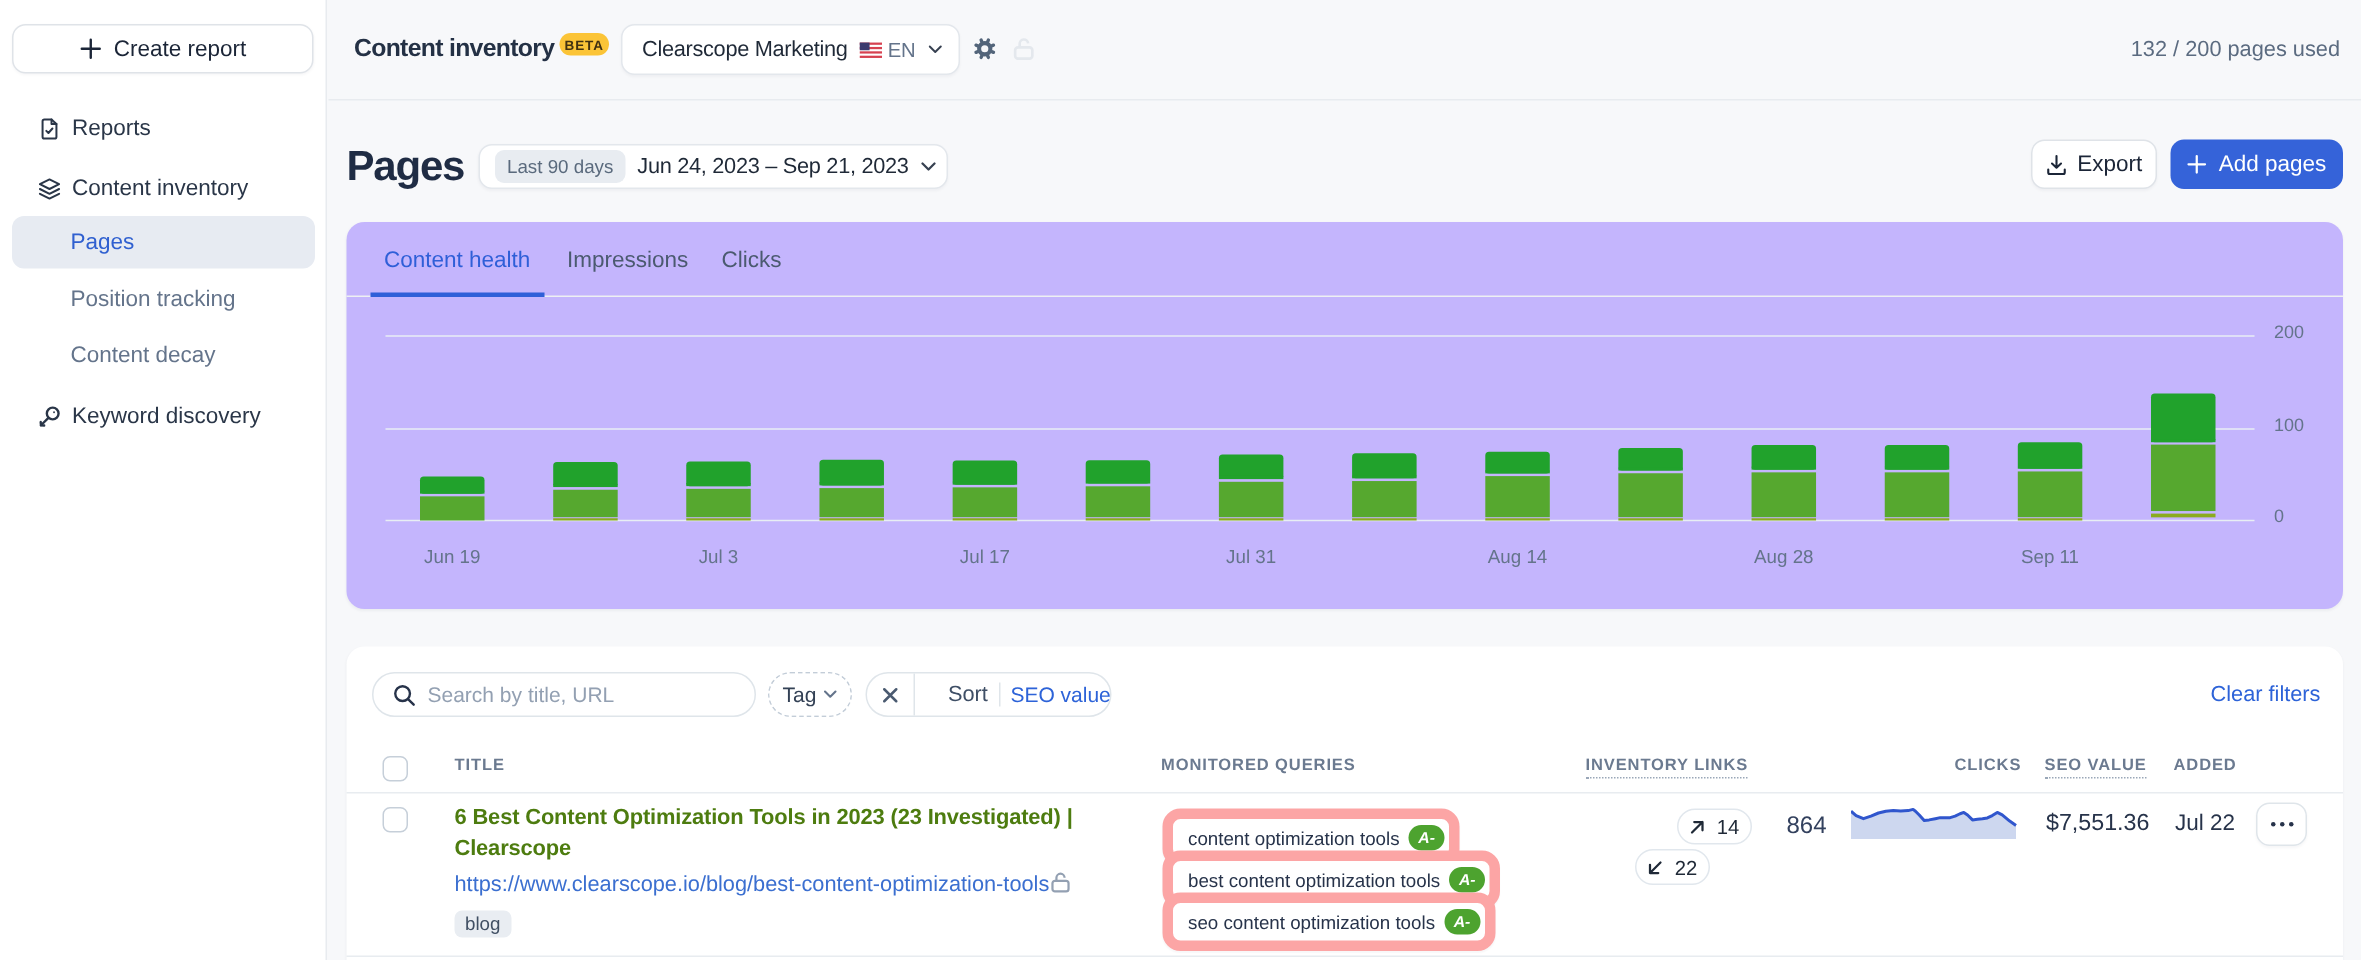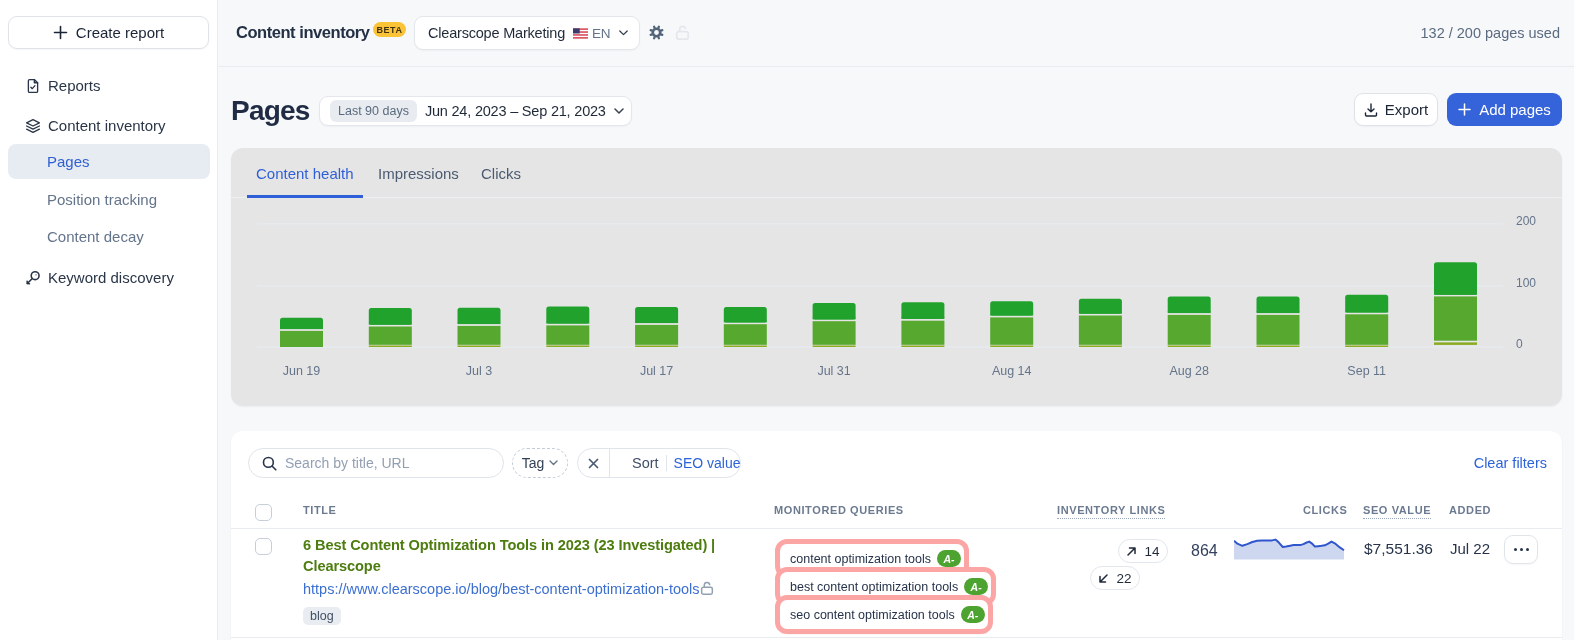--- a/index.html
+++ b/index.html
@@ -22,21 +22,21 @@
 #wsdd { position:absolute; left:414px; top:16px; width:226px; height:34px; background:#fff; border:1px solid #e3e7ec; border-radius:9px; display:flex; align-items:center; padding-left:13px; font-size:14.5px; color:#1f2937; box-shadow:0 1px 2px rgba(20,30,50,.04); white-space:nowrap; letter-spacing:-0.2px; }
 #pagesused { position:absolute; right:14px; top:25px; font-size:14.5px; color:#5b6b80; }
 
 #h1pages { position:absolute; left:231px; top:95px; font-size:28px; font-weight:700; color:#1f2c44; letter-spacing:-0.8px; }
 #datechip { position:absolute; left:319px; top:96px; width:313px; height:30px; background:#fff; border:1px solid #e3e7ec; border-radius:9px; display:flex; align-items:center; padding-left:10px; box-shadow:0 1px 2px rgba(20,30,50,.04); }
 #datechip .lbl { background:#e8ecf1; color:#5a6a7d; font-size:12.5px; border-radius:6px; padding:4px 8px; margin-right:8px; white-space:nowrap; }
 #datechip .dt { font-size:14.5px; color:#1f2937; white-space:nowrap; letter-spacing:-0.2px; }
 #exportbtn { position:absolute; left:1354px; top:93px; width:84px; height:33px; background:#fff; border:1px solid #dfe3e8; border-radius:9px; display:flex; align-items:center; justify-content:center; gap:7px; font-size:15px; color:#1b2537; box-shadow:0 1px 2px rgba(20,30,50,.04); }
 #addbtn { position:absolute; left:1447px; top:93px; width:115px; height:33px; background:#3563d9; border-radius:9px; display:flex; align-items:center; justify-content:center; gap:8px; font-size:15px; color:#fff; }
 
-#card1 { position:absolute; left:231px; top:148px; width:1331px; height:258px; background:#e5e5e5; border-radius:12px; box-shadow:0 1px 2px rgba(20,30,50,.05); }
+#card1 { position:absolute; left:231px; top:148px; width:1331px; height:258px; background:#c4b5fd; border-radius:12px; box-shadow:0 1px 2px rgba(20,30,50,.05); }
 #tabs { position:absolute; left:0; top:0; width:100%; height:50px; border-bottom:1px solid #edf0f3; }
 .tab { position:absolute; top:0; height:50px; display:flex; align-items:center; font-size:15px; color:#4b5a70; }
 .tab.on { color:#2f5fd8; font-weight:500; border-bottom:3px solid #2f5fd8; padding-top:3px;}
 
 #card2 { position:absolute; left:231px; top:431px; width:1331px; height:230px; background:#fff; border-radius:12px 12px 0 0; box-shadow:0 1px 2px rgba(20,30,50,.05); }
 #search { position:absolute; left:17px; top:17px; width:256px; height:30px; border:1px solid #dfe5ea; border-radius:15px; display:flex; align-items:center; padding-left:13px; gap:8px; }
 #search span { color:#93a0b2; font-size:14px; }
 #tagbtn { position:absolute; left:281px; top:17px; width:56px; height:30px; border:1px dashed #c3cdd8; border-radius:15px; display:flex; align-items:center; justify-content:center; gap:5px; font-size:14px; color:#334155; }
 #sortgrp { position:absolute; left:346px; top:17px; width:164px; height:30px; border:1px solid #dfe5ea; border-radius:15px; display:flex; align-items:center; white-space:nowrap; }
 #sortgrp .xsec { width:32px; flex:none; height:100%; border-right:1px solid #dfe5ea; display:flex; align-items:center; justify-content:center; }
@@ -46,21 +46,21 @@
 #clearf { position:absolute; right:15px; top:24px; font-size:14.5px; color:#2d63d8; }
 
 .th { position:absolute; top:0; font-size:11px; font-weight:600; color:#6b7a90; letter-spacing:0.6px; }
 .dotted { border-bottom:1px dotted #9aa7b8; padding-bottom:2px;text-align:right; }
 .cb { position:absolute; width:17px; height:17px; border:1px solid #c6cfd9; border-radius:5px; background:#fff; }
 #thead { position:absolute; left:0; top:63px; width:1331px; height:35px; border-bottom:1px solid #e8ecf0; }
 #trow { position:absolute; left:0; top:98px; width:1331px; height:109px; border-bottom:1px solid #e8ecf0; }
 #title1 { position:absolute; left:72px; top:6px; width:460px; font-size:14.6px; font-weight:700; color:#4d7c0f; line-height:21px; letter-spacing:-0.1px; }
 #url1 { position:absolute; left:72px; top:52px; font-size:14.5px; color:#3b6fd0; }
 #blogtag { position:absolute; left:72px; top:78px; background:#e9edf2; border-radius:5px; padding:2px 7px; font-size:12.5px; color:#404f63; }
-.qpill { position:absolute; left:544px; height:39px; border:5px solid #fca5a5; border-radius:12px; background:#fff; display:flex; align-items:center; padding:0 3px 0 10px; gap:6px; font-size:12.5px; color:#27334a; box-shadow:0 1px 1px rgba(20,30,50,.03); }
+.qpill { position:absolute; left:544px; height:39px; border:7px solid #fca5a5; border-radius:12px; background:#fff; display:flex; align-items:center; padding:0 3px 0 10px; gap:6px; font-size:12.5px; color:#27334a; box-shadow:0 1px 1px rgba(20,30,50,.03); }
 .grade { width:24px; height:17px; background:#4da32f; border-radius:9px; color:#fff; font-size:10.5px; font-weight:700; font-style:italic; display:flex; align-items:center; justify-content:center; }
 .lpill { position:absolute; height:24px; border:1px solid #e1e7ed; border-radius:12px; background:#fff; display:flex; align-items:center; justify-content:center; gap:7px; font-size:13.5px; color:#1f2937; }
 #clicksnum { position:absolute; left:960px; top:13px; font-size:16px; color:#33415e; }
 #seoval { position:absolute; left:1133px; top:11px; font-size:15.5px; color:#27334a; }
 #added1 { position:absolute; left:1219px; top:11px; font-size:15px; color:#27334a; }
 #dots { position:absolute; left:1273px; top:6px; width:34px; height:29px; border:1px solid #dfe5ea; border-radius:9px; display:flex; align-items:center; justify-content:center; gap:3px; box-shadow:0 1px 2px rgba(20,30,50,.04);}
 #dots i { width:3px; height:3px; border-radius:50%; background:#27334a; display:block;}
 </style>
 </head>
 <body>

